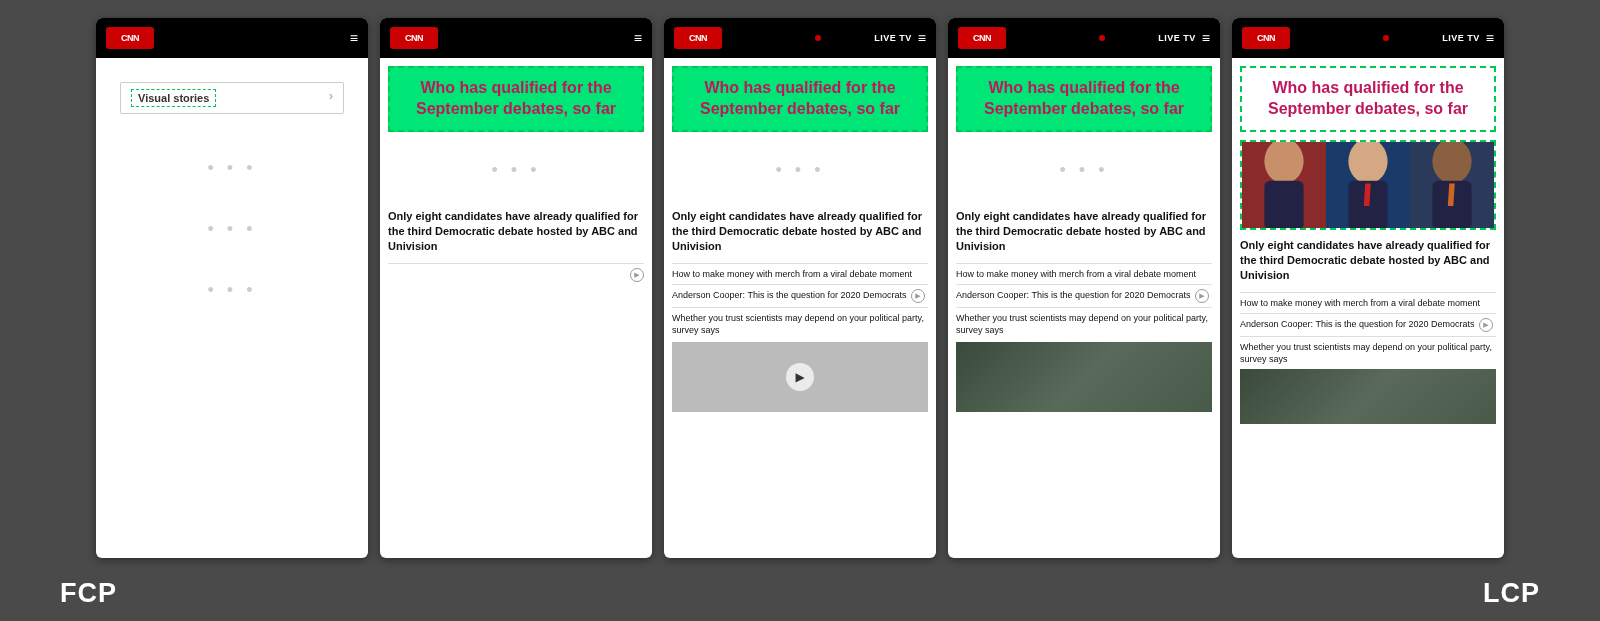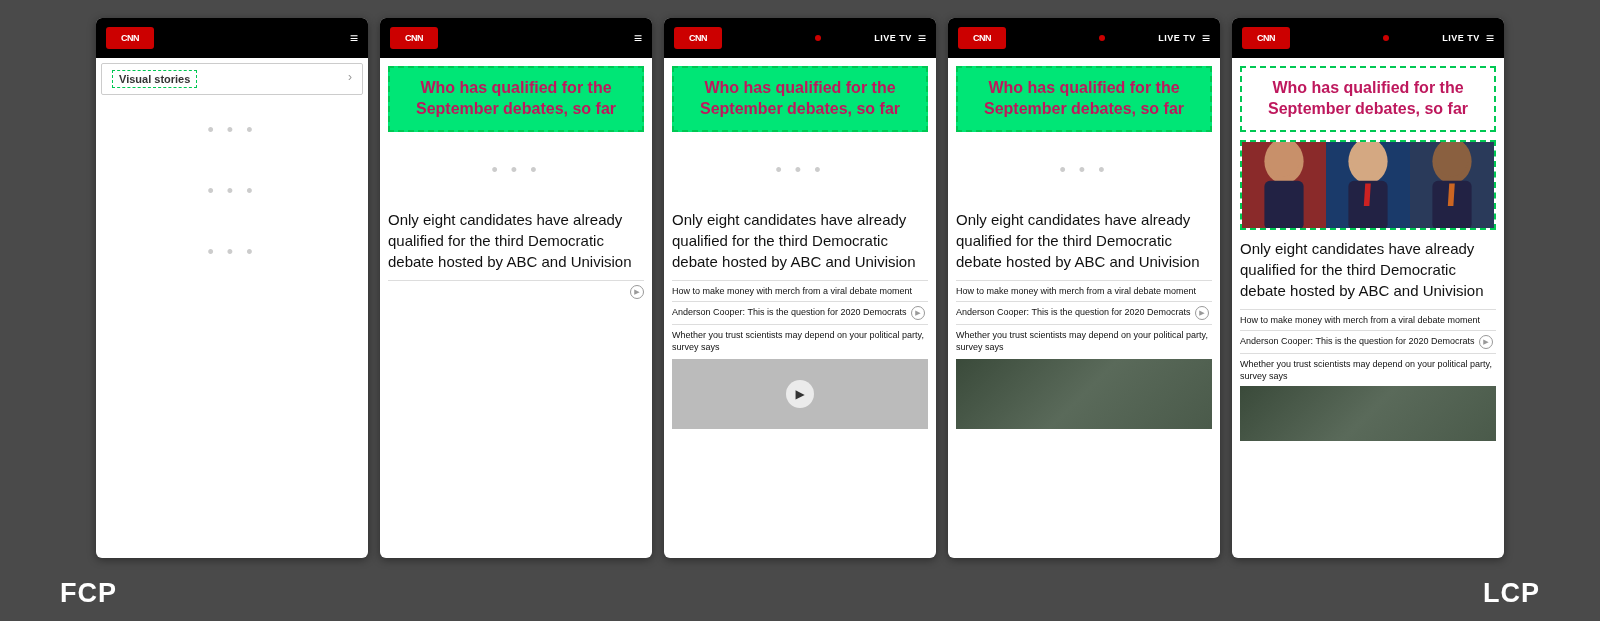--- a/index.html
+++ b/index.html
@@ -75,21 +75,21 @@
       padding-left: 47px;
     }
     .hamburger-icon {
       color: #fff;
       font-size: 14px;
     }
     
     .visual-stories-bar {
       background: #fff;
       border: 1px solid #ccc;
-      margin: 5px;
+      margin: 24px;
       padding: 6px 10px;
       display: flex;
       align-items: flex-start;
       justify-content: space-between;
       border-radius: 2px;
     }
     .visual-stories-label {
       font-size: 11px;
       font-weight: bold;
       color: #333;
@@ -126,23 +126,23 @@
     .headline-text {
       font-size: 16px;
       font-weight: bold;
       color: #be185d;
       line-height: 1.3;
     }
     .article-body {
       padding: 0 8px;
     }
     .main-article-text {
-      font-size: 15px;
+      font-size: 11px;
       color: #111;
-      font-weight: normal;
+      font-weight: bold;
       line-height: 1.4;
       margin-bottom: 8px;
       margin-top: 8px;
     }
     .divider-line {
       border: none;
       border-top: 1px solid #ddd;
       margin: 4px 0;
     }
     .sub-article {

